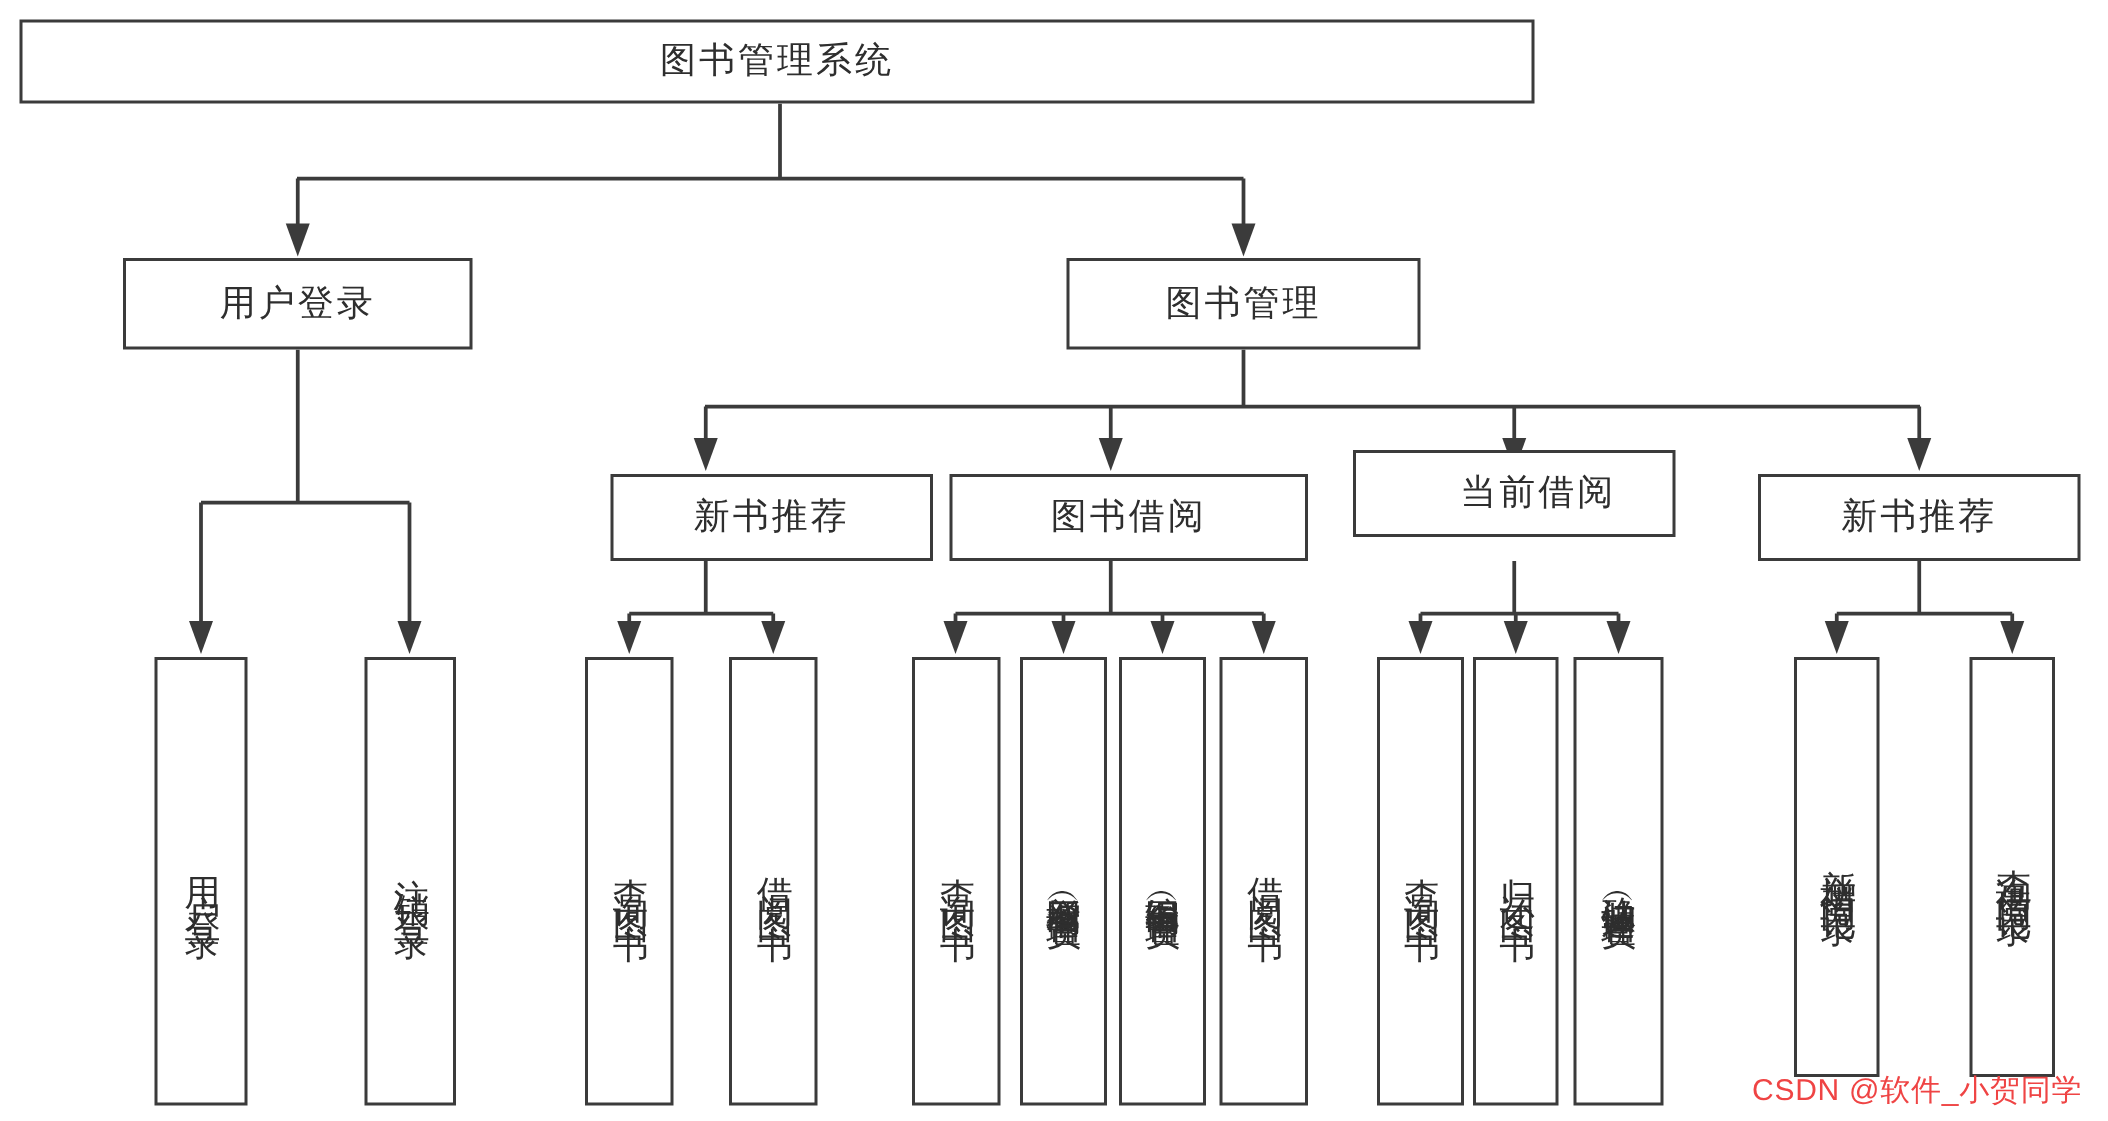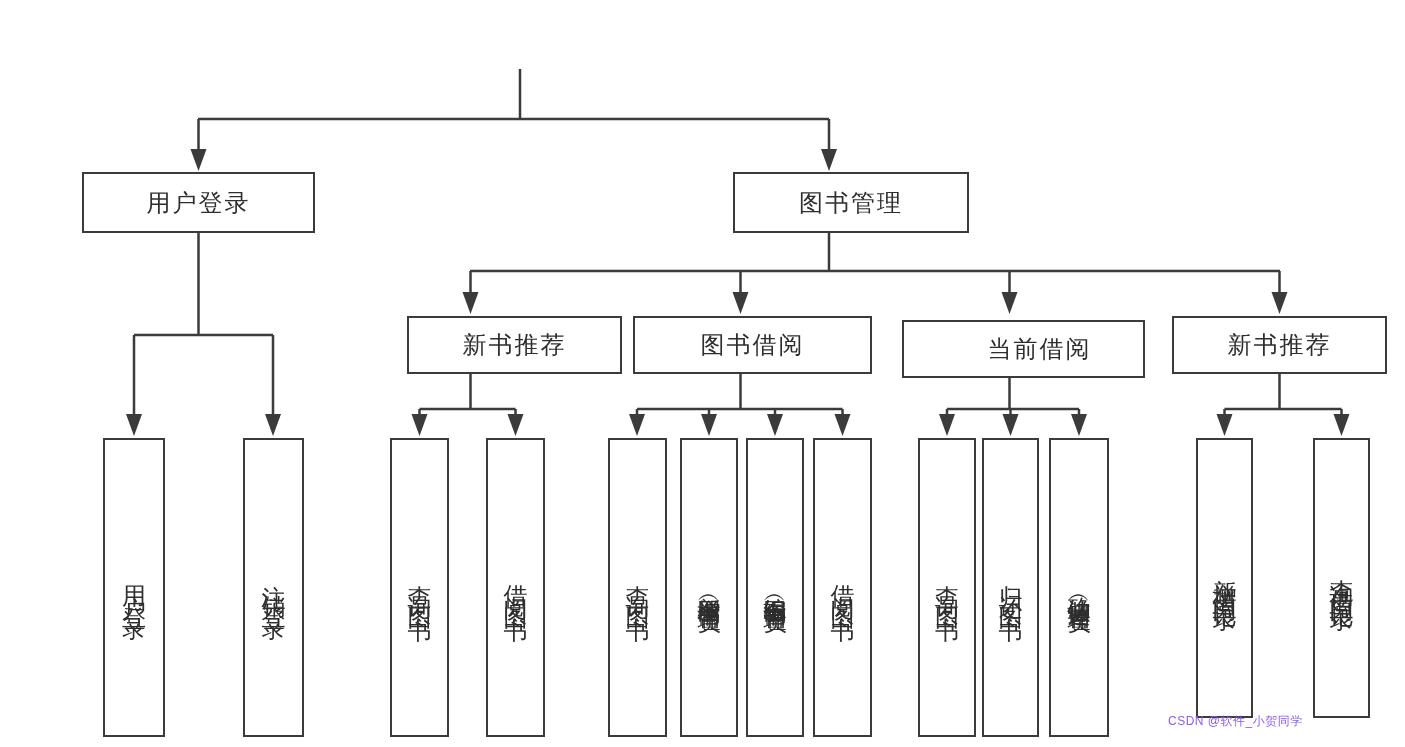--- a/index.html
+++ b/index.html
@@ -8,21 +8,21 @@
   #canvas{position:absolute;left:0;top:0;width:1405px;height:747px;background:#ffffff;}
   svg.wires{position:absolute;left:0;top:0;}
   .node{position:absolute;box-sizing:border-box;background:#ffffff;
         border:2.5px solid #3b3b3b;display:flex;align-items:center;justify-content:center;
         color:#2e2e2e;font-size:24px;line-height:1;white-space:nowrap;}
   .hnode{letter-spacing:2px;}
   .vnode{writing-mode:vertical-rl;text-orientation:mixed;}
   .ls-wide{letter-spacing:11px;}
   .ls-med{letter-spacing:6px;}
   .ls-tight{letter-spacing:2px;font-size:23px;}
-  .watermark{position:absolute;left:1168px;top:713px;font-size:12px;color:#8b5cf6;
+  .watermark{position:absolute;left:1168px;top:713px;font-size:20px;color:#ef4444;
              letter-spacing:0.5px;white-space:nowrap;}
 </style>
 </head>
 <body>
 
 <div id="canvas">
 
   <svg class="wires" width="1405" height="747" viewBox="0 0 1405 747">
     <path d="M520 69 V119
              M198 119 H829
@@ -66,27 +66,28 @@
       <polygon points="767,414 783,414 775,436"></polygon>
       <polygon points="834.5,414 850.5,414 842.5,436"></polygon>
       <polygon points="939,414 955,414 947,436"></polygon>
       <polygon points="1002.5,414 1018.5,414 1010.5,436"></polygon>
       <polygon points="1071,414 1087,414 1079,436"></polygon>
       <polygon points="1216.5,414 1232.5,414 1224.5,436"></polygon>
       <polygon points="1333.5,414 1349.5,414 1341.5,436"></polygon>
     </g>
   </svg>
 
+  <div class="node hnode" style="left:13px;top:13px;width:1010px;height:56px;">图书管理系统</div>
 
   <div class="node hnode" style="left:82px;top:172px;width:233px;height:61px;">用户登录</div>
-  <div class="node hnode" style="left:711px;top:172px;width:236px;height:61px;margin-left:22px;">图书管理</div>
+  <div class="node hnode" style="left:711px;top:172px;width:236px;height:61px;">图书管理</div>
 
   <div class="node hnode" style="left:363px;top:316px;width:215px;height:58px;margin-left:44px;">新书推荐</div>
   <div class="node hnode" style="left:633px;top:316px;width:239px;height:58px;">图书借阅</div>
-  <div class="node hnode" style="left:902px;top:320px;width:243px;height:58px;padding-left:32px;">当前借阅</div>
+  <div class="node hnode" style="left:902px;top:300px;width:215px;height:58px;padding-left:32px;">当前借阅</div>
   <div class="node hnode" style="left:1172px;top:316px;width:215px;height:58px;">新书推荐</div>
 
   <div class="node vnode ls-wide" style="left:103px;top:438px;width:62px;height:299px;">用户登录</div>
   <div class="node vnode ls-wide" style="left:243px;top:438px;width:61px;height:299px;">注销登录</div>
 
   <div class="node vnode ls-wide" style="left:390px;top:438px;width:59px;height:299px;">查询图书</div>
   <div class="node vnode ls-wide" style="left:486px;top:438px;width:59px;height:299px;">借阅图书</div>
 
   <div class="node vnode ls-wide" style="left:608px;top:438px;width:59px;height:299px;">查询图书</div>
   <div class="node vnode ls-tight" style="left:680px;top:438px;width:58px;height:299px;">新增图书（管理员）</div>

